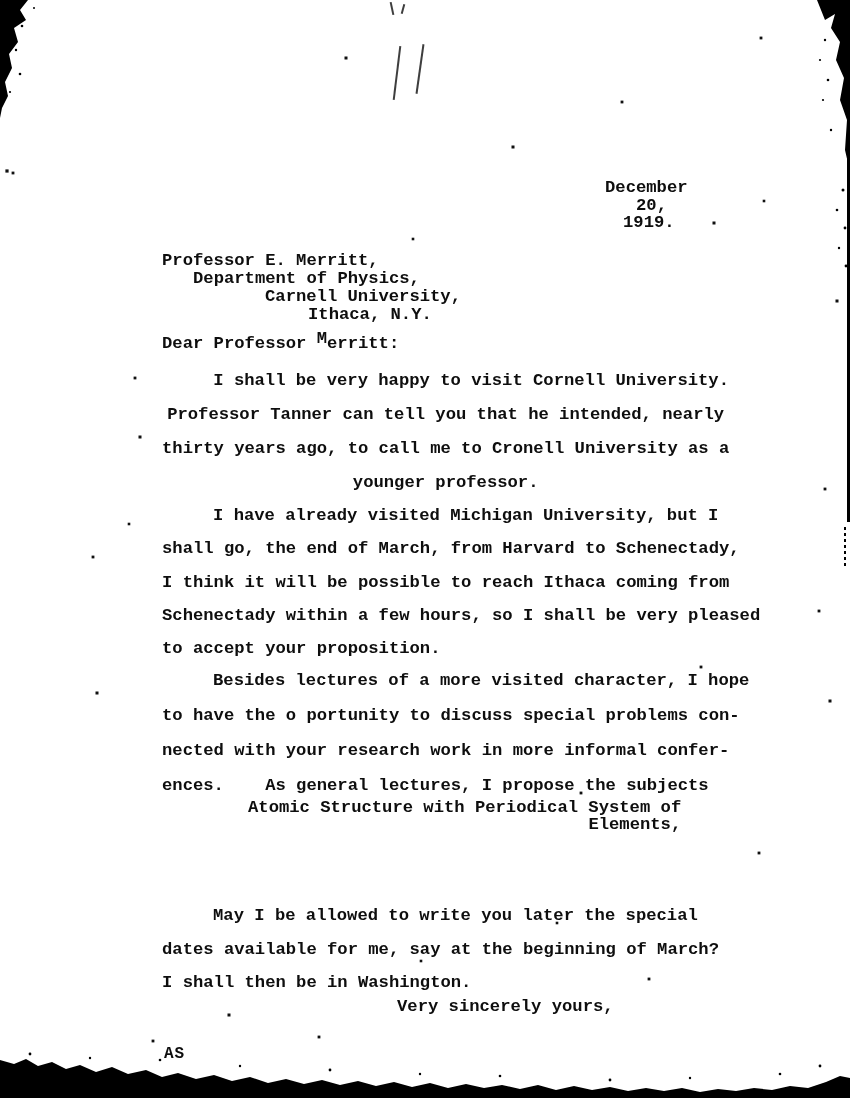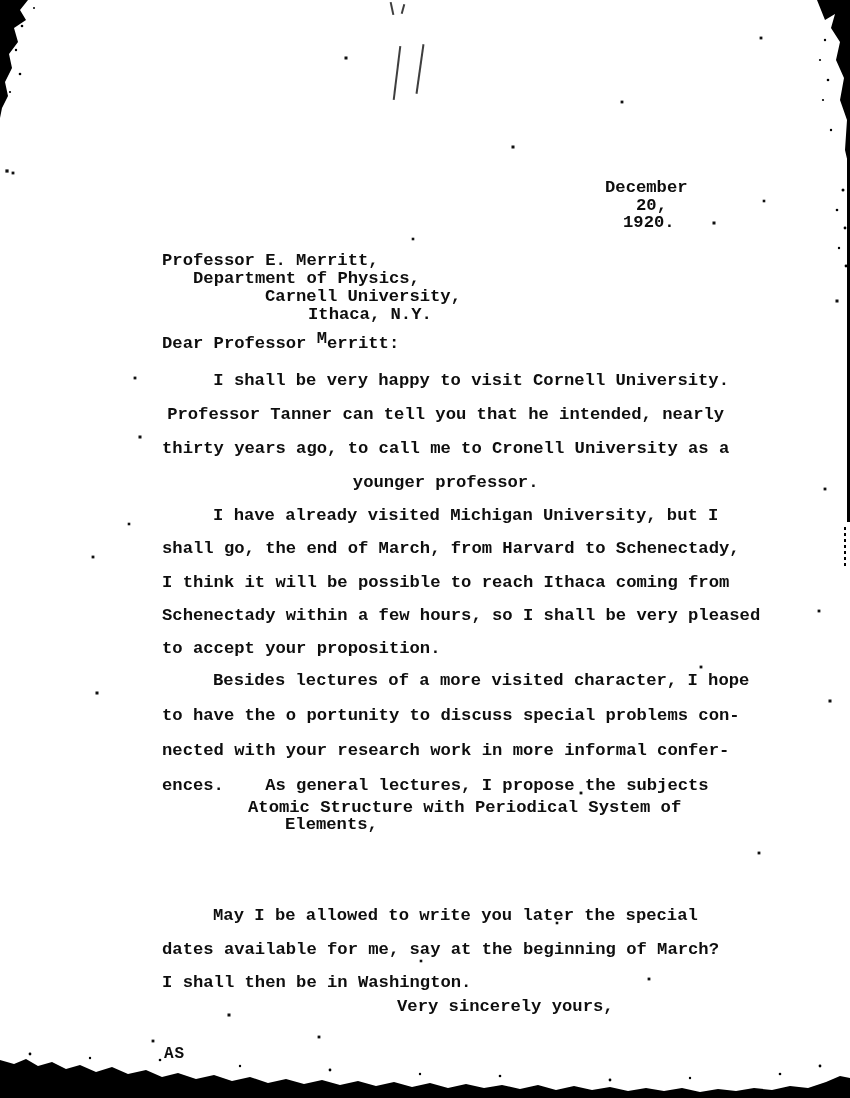--- a/index.html
+++ b/index.html
@@ -25,21 +25,21 @@
   .para { position:absolute; left:162px; }
   .first { padding-left:51px; }
   .p1 { top:364px; line-height:34px;text-align:center; }
   .p2 { top:499px; line-height:33.3px; }
   .p3 { top:663px; line-height:35px; }
   .p4 { top:899px; line-height:33.5px; }
 
   .subject { position:absolute; left:248px; line-height:17px; }
   .s1 { top:799px; }
   .s2 { top:848px; }
-  .wrap { margin-left:37px; }
+  .wrap { margin-left:37px;text-align:right; }
 
   .closing { position:absolute; left:397px; top:997px; }
   .initials { position:absolute; left:164px; top:1045px; font-size:16px; letter-spacing:1px; }
 
   
   .artifact { position:absolute; pointer-events:none; }
   .bottom-band { left:0; top:1050px; width:850px; height:48px; }
   .tl-corner { left:0; top:0; width:40px; height:122px; }
   .tr-corner { left:795px; top:0; width:55px; height:290px; }
   .edge-line { right:0; top:0; width:3px; height:522px; background:#000; }
@@ -111,21 +111,21 @@
     <circle cx="500" cy="26" r="1.3" fill="#000"></circle>
       <circle cx="610" cy="30" r="1.4" fill="#000"></circle>
     <circle cx="690" cy="28" r="1.2" fill="#000"></circle>
       <circle cx="780" cy="24" r="1.3" fill="#000"></circle>
     <circle cx="820" cy="16" r="1.4" fill="#000"></circle>
   </svg>
 
   <div class="date-block">
     <div class="ln">December</div>
     <div class="ln d2">20,</div>
-    <div class="ln d3">1920.</div>
+    <div class="ln d3">1919.</div>
   </div>
 
   <div class="address">
     <div class="ln">Professor E. Merritt,</div>
     <div class="ln a1">Department of Physics,</div>
     <div class="ln a2">Carnell University,</div>
     <div class="ln a3">Ithaca, N.Y.</div>
   </div>
 
   <div class="salutation"><span>Dear Professor </span><span class="sup">M</span><span>erritt:</span></div>

